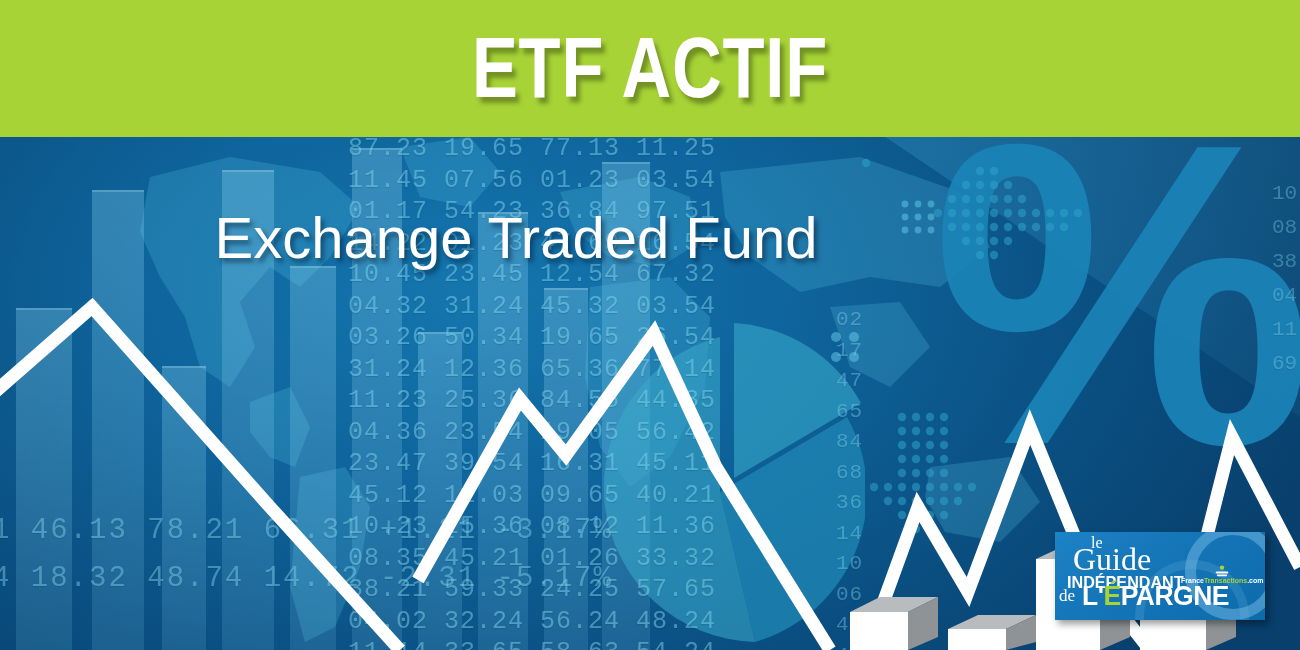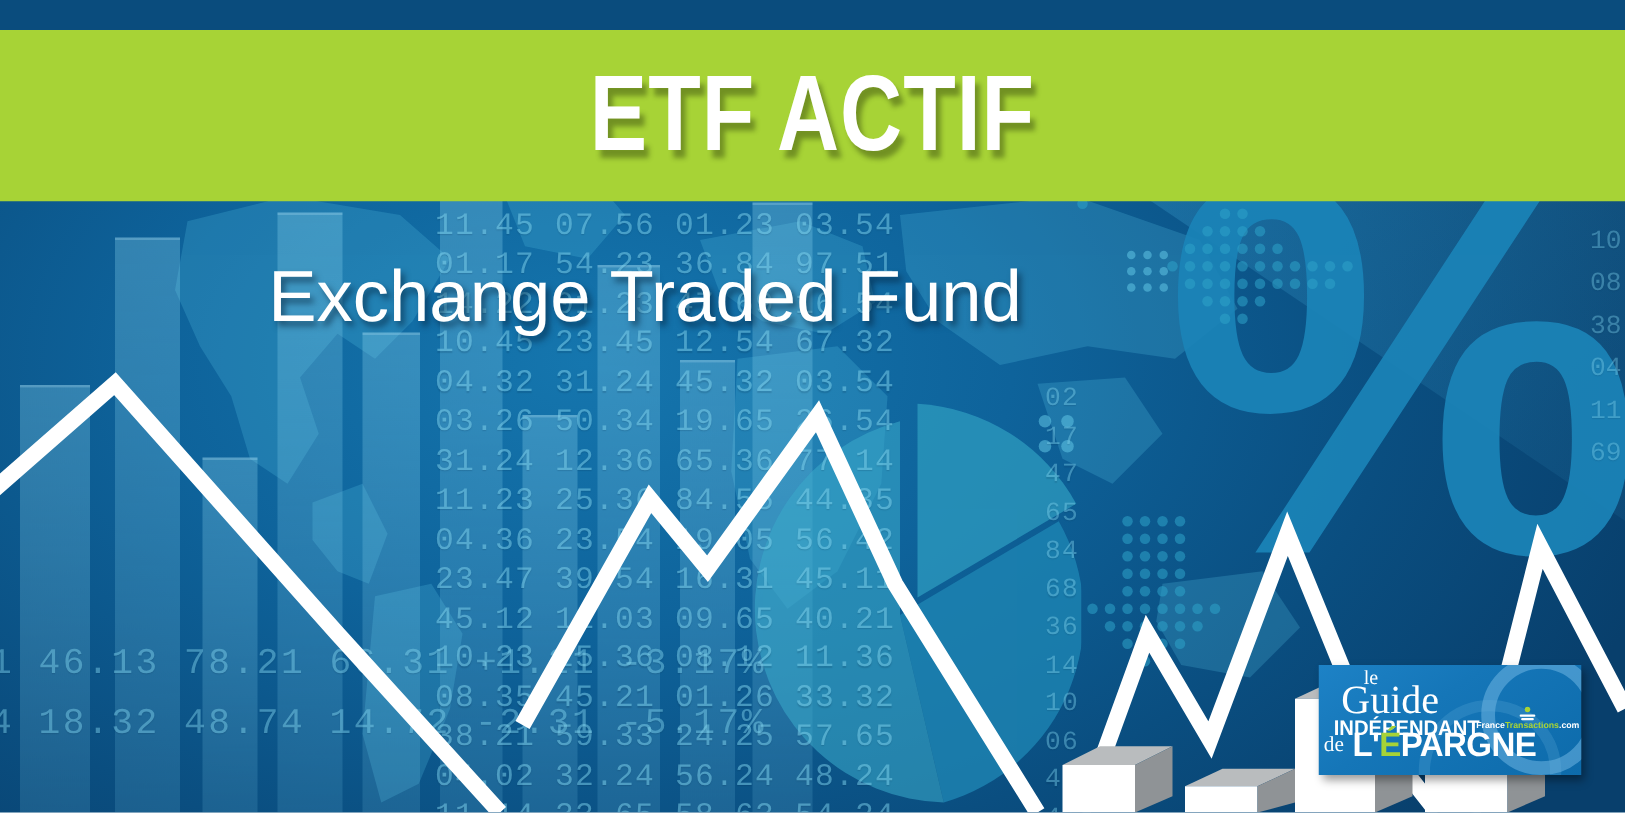--- a/index.html
+++ b/index.html
@@ -22,21 +22,20 @@
 
   
   .green-header {
     position: absolute;
     left: 0; top: 0;
     width: 1300px;
     height: 137px;
     background: #a7d336;
     overflow: hidden;
     z-index: 60;
-    margin-top: 24px;
   }
   .green-header-title {
     position: absolute;
     left: 0; top: 15px;
     width: 1300px;
     text-align: center;
     font-family: "Liberation Sans", sans-serif;
     font-weight: bold;
     font-size: 86px;
     line-height: 104px;

